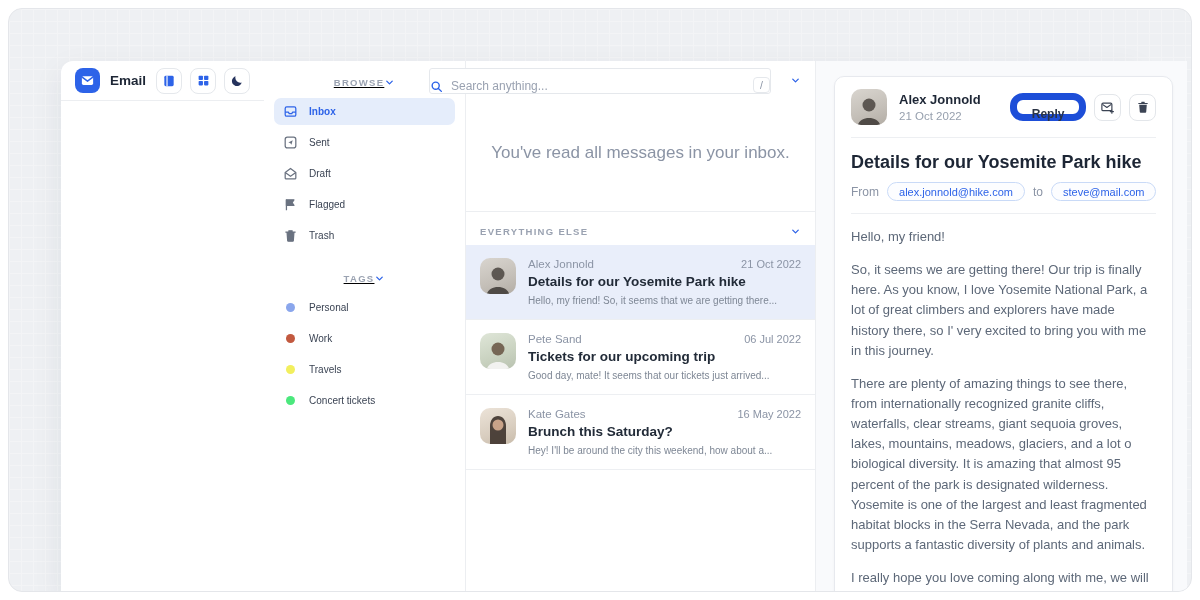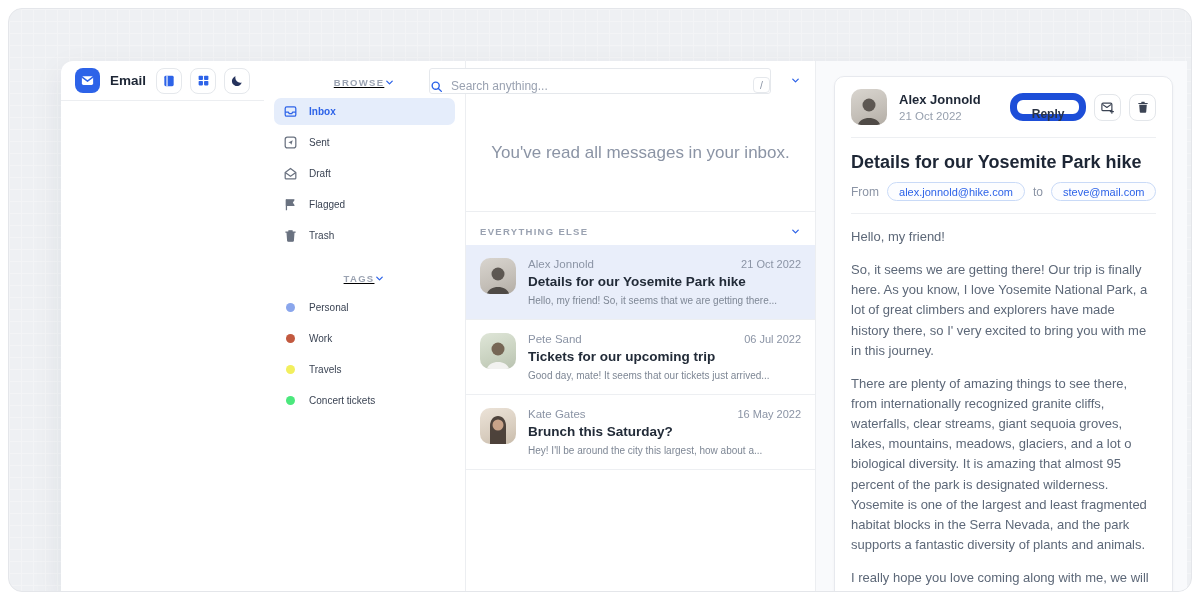--- a/index.html
+++ b/index.html
@@ -290,21 +290,21 @@
                 <path d="M10 38V16c0-6 3.5-10 8-10s8 4 8 10v22z" fill="#3e332c" opacity=".9"></path>
                 <circle cx="18" cy="15" r="5.5" fill="#c9a389"></circle>
               </svg>
           </div>
           <div class="mail-main">
             <div class="mail-top">
               <span class="mail-sender">Kate Gates</span>
               <span class="mail-date">16 May 2022</span>
             </div>
             <div class="mail-subj">Brunch this Saturday?</div>
-            <div class="mail-prev">Hey! I'll be around the city this largest, how about a...</div>
+            <div class="mail-prev">Hey! I'll be around the city this weekend, how about a...</div>
           </div>
         </div>
       </div>
 
       <div class="detail">
         <div class="card">
           <div class="d-hdr">
             <div class="avatar av-alex">
               <svg width="36" height="36" viewBox="0 0 36 36">
                   <circle cx="18" cy="14" r="6.5" fill="#4a4440" opacity=".85"></circle>

